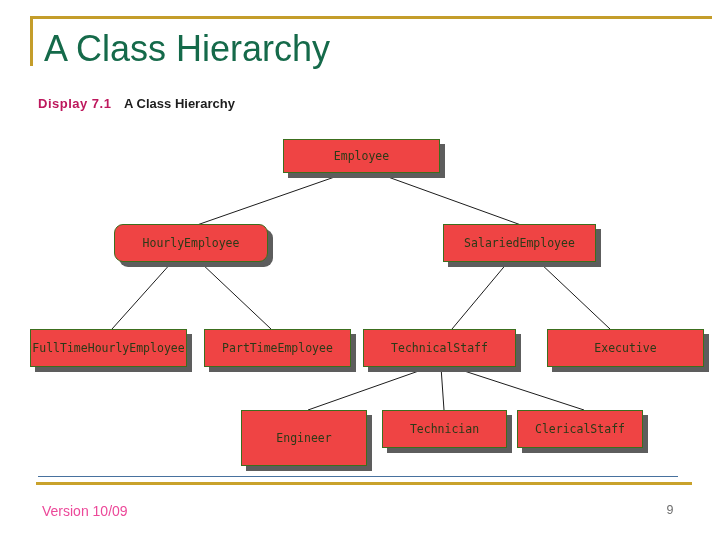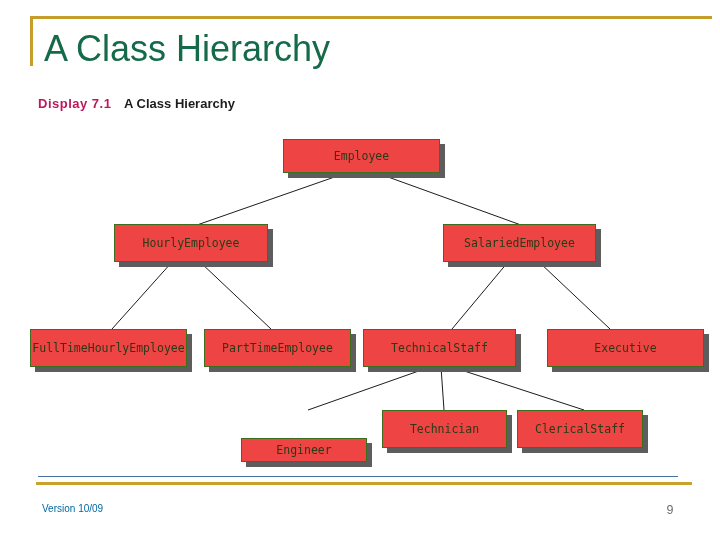--- a/index.html
+++ b/index.html
@@ -40,21 +40,21 @@
     color: #2b3a17;
     box-sizing: border-box;
   }
 
   .connectors { left: 0; top: 0; width: 720px; height: 540px; pointer-events: none; }
   .connectors line { stroke: #1c1c1c; stroke-width: 1; }
 
   
   .footer-rule-blue { left: 38px; top: 476px; width: 640px; height: 1px; background: #47719e; }
   .footer-rule-gold { left: 36px; top: 482px; width: 656px; height: 3px; background: #c9a22b; }
-  .footer-version { left: 42px; top: 503px; font-size: 10px; color: #0369a1; }
+  .footer-version { left: 42px; top: 503px; font-size: 14px; color: #ec4899; }
   .footer-copyright {
     left: 160px; top: 498px; width: 404px;
     text-align: center; font-size: 11.5px; line-height: 15px; color: #8d8d8d;
   }
   .footer-page { left: 655px; top: 503px; width: 30px; text-align: center; font-size: 12.5px; color: #6e6e6e; }
 </style>
 </head>
 <body>
 
 <div class="abs gold-rule-top"></div>
@@ -73,27 +73,27 @@
   <line x1="172" y1="262" x2="112" y2="329"></line>
   <line x1="200" y1="262" x2="271" y2="329"></line>
   <line x1="508" y1="262" x2="452" y2="329"></line>
   <line x1="539" y1="262" x2="610" y2="329"></line>
   <line x1="430" y1="367" x2="308" y2="410"></line>
   <line x1="441" y1="367" x2="444" y2="410"></line>
   <line x1="452" y1="367" x2="584" y2="410"></line>
 </svg>
 
 <div class="node" style="left:283px; top:139px; width:157px; height:34px;">Employee</div>
-<div class="node" style="left:114px; top:224px; width:154px; height:38px;">HourlyEmployee</div>
+<div class="node" style="left:114px; top:224px; width:154px; height:38px;border-radius:9px;">HourlyEmployee</div>
 <div class="node" style="left:443px; top:224px; width:153px; height:38px;">SalariedEmployee</div>
 <div class="node" style="left:30px; top:329px; width:157px; height:38px;">FullTimeHourlyEmployee</div>
 <div class="node" style="left:204px; top:329px; width:147px; height:38px;">PartTimeEmployee</div>
 <div class="node" style="left:363px; top:329px; width:153px; height:38px;">TechnicalStaff</div>
 <div class="node" style="left:530px; top:329px; width:157px; height:38px;margin-left:17px;">Executive</div>
-<div class="node" style="left:241px; top:410px; width:126px; height:24px;margin-top:28px;">Engineer</div>
+<div class="node" style="left:241px; top:410px; width:126px; height:56px;">Engineer</div>
 <div class="node" style="left:382px; top:410px; width:125px; height:38px;">Technician</div>
 <div class="node" style="left:517px; top:410px; width:126px; height:38px;">ClericalStaff</div>
 
 <div class="abs footer-rule-blue"></div>
 <div class="abs footer-rule-gold"></div>
 
 <div class="abs footer-version">Version 10/09</div>
 <div class="abs footer-copyright">
 </div>
 <div class="abs footer-page">9</div>

